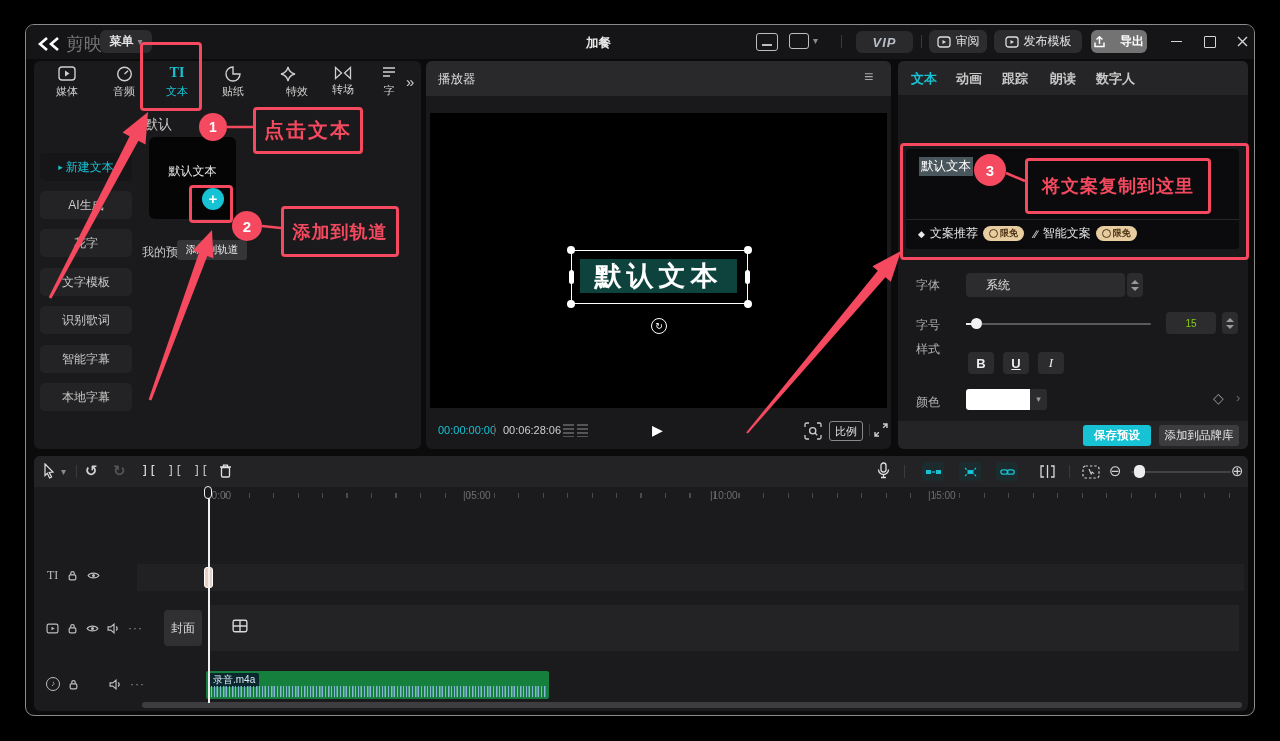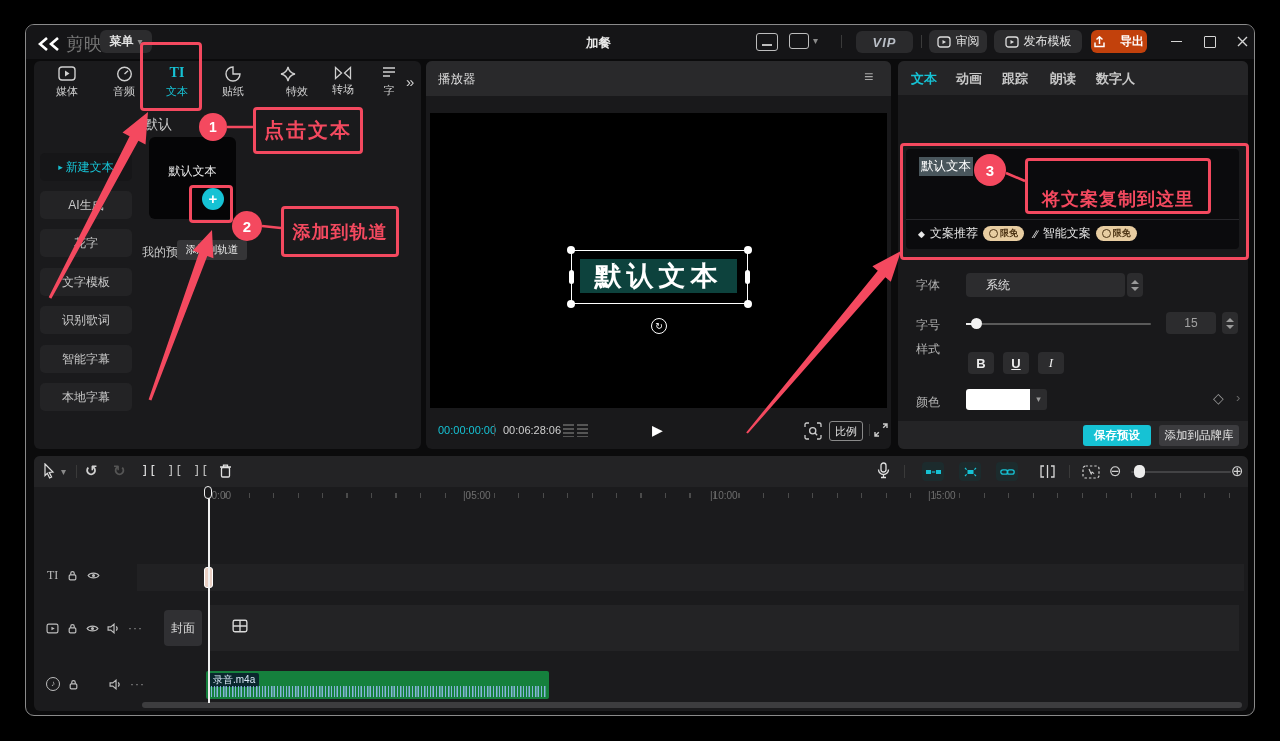--- a/index.html
+++ b/index.html
@@ -66,21 +66,21 @@
           </svg>
       <span>审阅</span>
     </div>
     <div class="a fc tbtn" style="left:968px;top:5px;width:88px;height:23px;gap:5px">
       <svg width="14" height="12" viewBox="0 0 14 12">
             <rect x="1" y="1" width="12" height="10" rx="2.5" stroke="#ddd" stroke-width="1.3" fill="none"></rect>
             <path d="M5.5 4 L9 6 L5.5 8 Z" fill="#ddd"></path>
           </svg>
       <span>发布模板</span>
     </div>
-    <div class="a fc" style="left:1065px;top:5px;width:56px;height:23px;background:#c2410c;border-radius:6px;gap:15px">
+    <div class="a fc" style="left:1065px;top:5px;width:56px;height:23px;background:#737373;border-radius:6px;gap:15px">
       <svg width="11" height="12" viewBox="0 0 11 12">
             <path d="M5.5 8 V1 M2.5 3.5 L5.5 .8 L8.5 3.5" stroke="#fff" stroke-width="1.5" fill="none"></path>
             <path d="M1 6.5 V10.5 H10 V6.5" stroke="#fff" stroke-width="1.5" fill="none"></path>
           </svg>
       <span style="color:#fff;font-size:12px;font-weight:700">导出</span>
     </div>
     <div class="a fc" style="left:1138px;top:5px;width:24px;height:23px">
           <div style="width:11px;height:1.6px;background:#d5d5d5"></div>
         </div>
     <div class="a fc" style="left:1172px;top:5px;width:24px;height:23px">
@@ -261,21 +261,21 @@
     <div class="a spin" style="left:229px;top:212px;width:16px;height:24px">
           <div class="tri-u"></div>
           <div class="tri-d"></div>
         </div>
 
     <span class="a" style="left:18px;top:256px;color:#b2b2b2;font-size:12px">字号</span>
     <div class="a" style="left:68px;top:262px;width:185px;height:2px;background:#5a5a5a;border-radius:1px"></div>
     <div class="a" style="left:68px;top:262px;width:10px;height:2px;background:#ededed"></div>
     <div class="a" style="left:73px;top:257px;width:11px;height:11px;background:#f2f2f2;border-radius:50%"></div>
     <div class="a fc" style="left:268px;top:251px;width:50px;height:22px;background:#2c2c2e;border-radius:4px">
-      <span style="color:#a3a3a3;font-size:12px">15</span>
+      <span style="color:#84cc16;font-size:10px">15</span>
     </div>
     <div class="a spin" style="left:324px;top:251px;width:16px;height:22px">
           <div class="tri-u"></div>
           <div class="tri-d"></div>
         </div>
 
     <span class="a" style="left:18px;top:280px;color:#b2b2b2;font-size:12px">样式</span>
     <div class="a fc" style="left:70px;top:291px;width:26px;height:22px;background:#2c2c2e;border-radius:4px">
       <span style="color:#ececec;font-size:13px;font-weight:700">B</span>
     </div>
@@ -481,17 +481,17 @@
 
   <div class="redcircle" style="left:199px;top:113px;width:28px;height:28px;font-size:14px">1</div>
   <div class="redbox fc" style="left:253px;top:107px;width:104px;height:41px;display:flex;align-items:center;justify-content:center">
     <span class="redlabel" style="font-size:20px">点击文本</span>
   </div>
   <div class="redcircle" style="left:232px;top:211px;width:30px;height:30px;font-size:15px">2</div>
   <div class="redbox fc" style="left:281px;top:206px;width:112px;height:45px;display:flex;align-items:center;justify-content:center">
     <span class="redlabel" style="font-size:18px;letter-spacing:1px">添加到轨道</span>
   </div>
   <div class="redcircle" style="left:974px;top:154px;width:32px;height:32px;font-size:15px">3</div>
-  <div class="redbox fc" style="left:1025px;top:158px;width:180px;height:50px;display:flex;align-items:flex-end;justify-content:center">
+  <div class="redbox fc" style="left:1025px;top:158px;width:180px;height:50px;display:flex;align-items:center;justify-content:center">
     <span class="redlabel" style="font-size:18px;letter-spacing:1px">将文案复制到这里</span>
   </div>
 </div>
 </div>
 
 </body></html>

